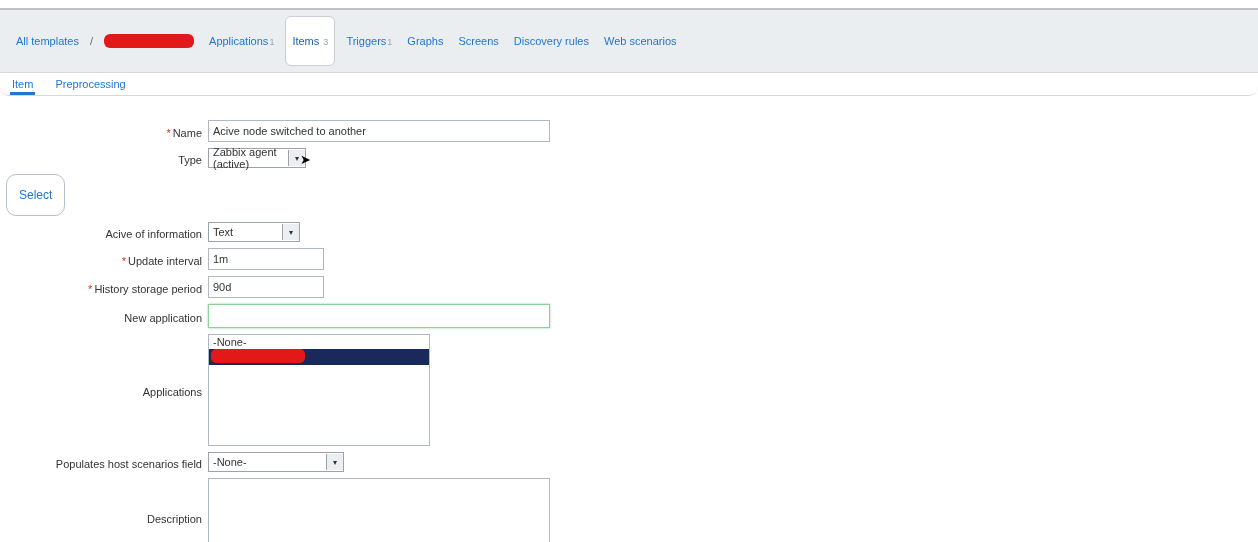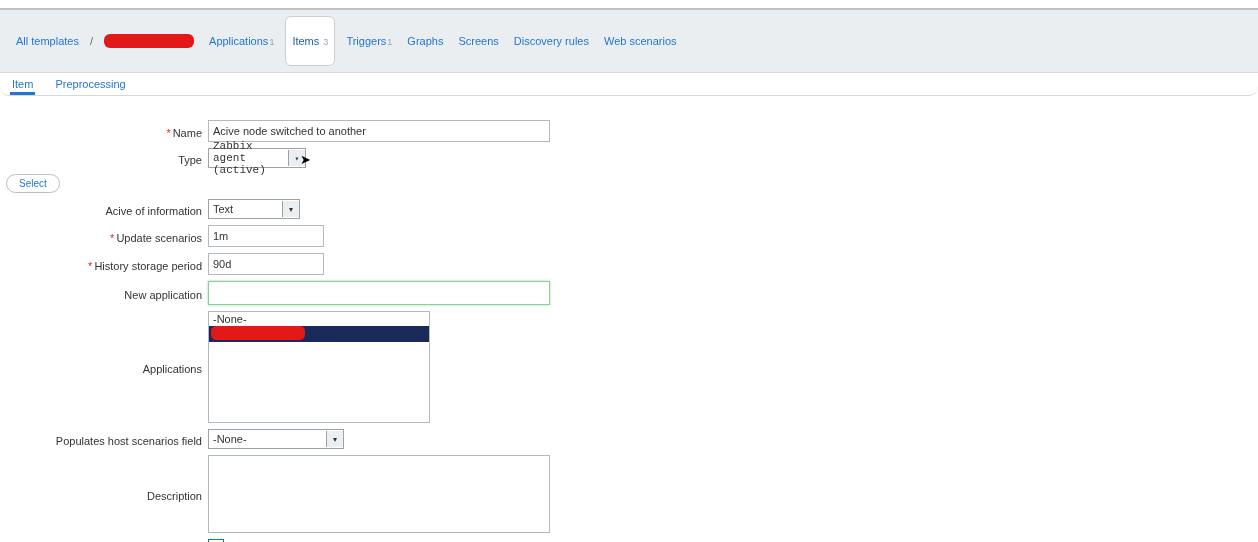--- a/index.html
+++ b/index.html
@@ -132,22 +132,22 @@
     align-items: center;
     justify-content: center;
     background: #eceff2;
     font-size: 8px;
     color: #333;
   }
   .btn {
     border: 1px solid #b7c0c8;
     background: #fff;
     color: #1f76d3;
-    padding: 3px 12px;
-    font-size: 10px;
+    padding: 13px 12px;
+    font-size: 12px;
     cursor: pointer;
     border-radius: 10px;
   }
   .new-app-input {
     border: 1px solid #8fcf9c;
     box-shadow: 0 0 2px #8fcf9c;
     width: 332px;
     height: 18px;
     padding: 2px 4px;
     background: #fff;
@@ -231,21 +231,21 @@
   <div class="form-row">
     <div class="form-label"><span class="req">*</span><span>Name</span></div>
     <div class="form-ctrl">
         <input type="text" class="w-large" value="Acive node switched to another" style="">
       </div>
   </div>
 
   <div class="form-row" style="position:relative;">
     <div class="form-label"><span>Type</span></div>
     <div class="form-ctrl">
-      <div class="select-box" style="width:96px;font-family:Liberation Mono, monospace;">
+      <div class="select-box" style="width:96px;">
         <span class="sel-text">Zabbix agent (active)</span>
         <span class="sel-btn">▾</span>
       </div>
     </div>
     <span class="cursor-arrow" style="left:300px; top:4px;">➤</span>
   </div>
 
   <div class="form-row">
     <div class="form-ctrl">
       <button class="btn" style="margin-left:6px;">Select</button>
@@ -256,21 +256,21 @@
     <div class="form-label"><span>Acive of information</span></div>
     <div class="form-ctrl">
       <div class="select-box" style="width:90px;">
         <span class="sel-text">Text</span>
         <span class="sel-btn">▾</span>
       </div>
     </div>
   </div>
 
   <div class="form-row">
-    <div class="form-label"><span class="req">*</span><span>Update scenarios</span></div>
+    <div class="form-label"><span class="req">*</span><span>Update interval</span></div>
     <div class="form-ctrl">
         <input type="text" class="w-mid" value="1m" style="">
       </div>
   </div>
 
   <div class="form-row">
     <div class="form-label"><span class="req">*</span><span>History storage period</span></div>
     <div class="form-ctrl">
         <input type="text" class="w-mid" value="90d" style="">
       </div>

